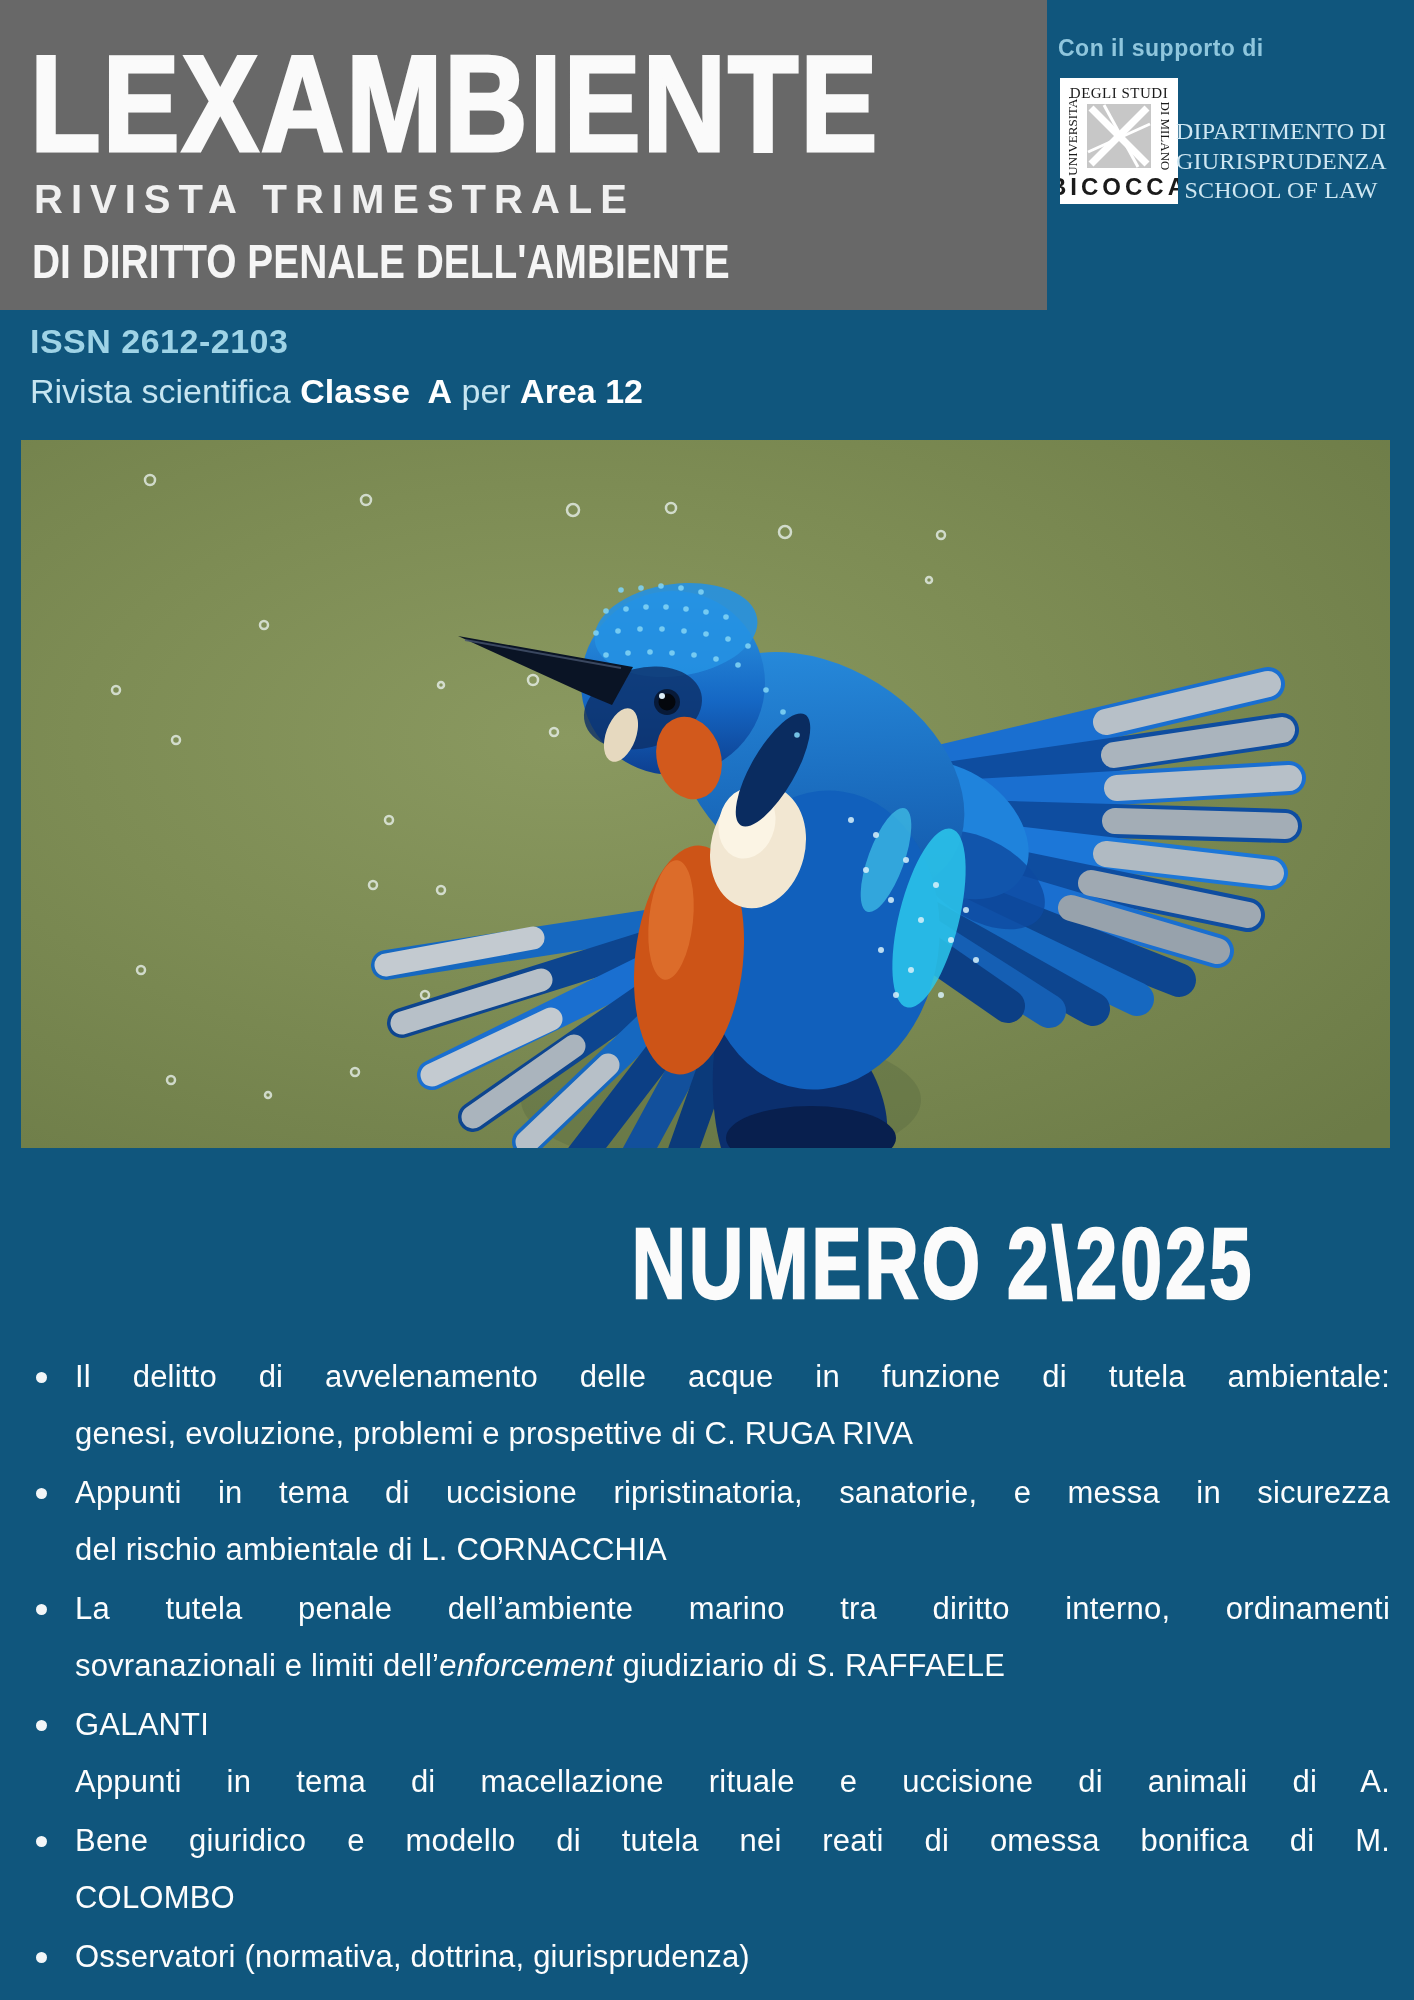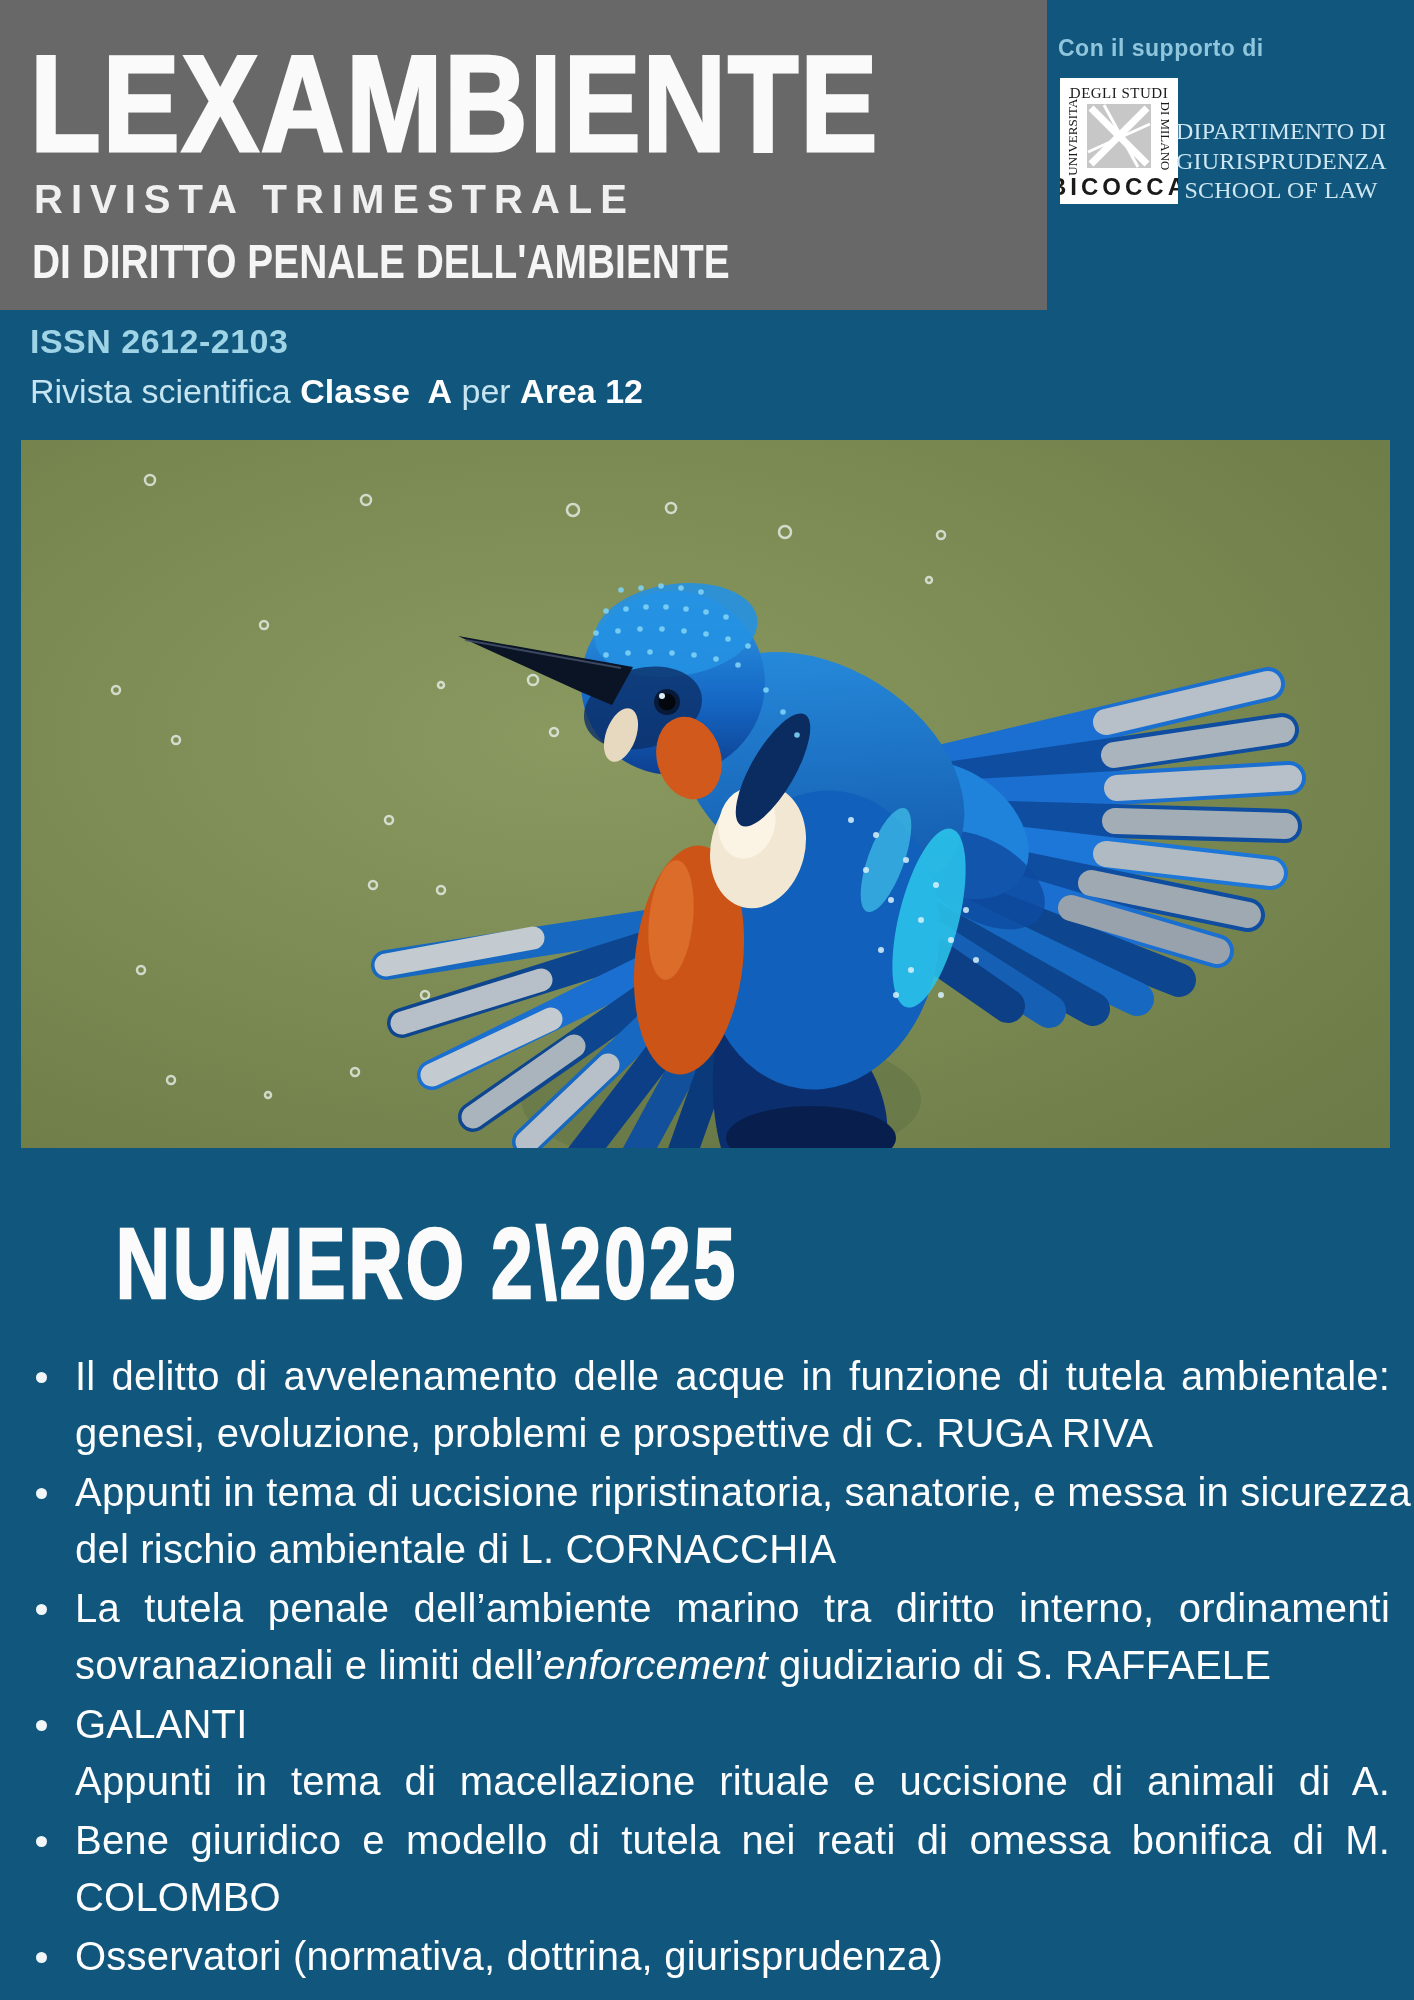--- a/index.html
+++ b/index.html
@@ -57,39 +57,39 @@
     font-size:34px;color:#c6e5f1;font-weight:400;white-space:pre-wrap;
   }
   .issn-line2 b{color:var(--pure-white);font-weight:700;}
   
   .cover-photo{
     position:absolute;left:21px;top:440px;width:1369px;height:708px;
     display:block;
   }
   
   .issue-number-wrap{
-    position:absolute;left:12px;top:1213px;width:1354px;text-align:left;
+    position:absolute;left:4px;top:1213px;width:1354px;text-align:right;
   }
   .issue-number{
     display:inline-block;font-size:100px;line-height:1;font-weight:700;
     color:#fbfbfb;letter-spacing:4px;-webkit-text-stroke:2.5px #fbfbfb;
     transform:scaleX(0.75);transform-origin:center top;white-space:nowrap;
   }
   
   .article-list{
     position:absolute;left:36px;top:1348px;width:1354px;list-style:none;
   }
   .article-item{display:flex;align-items:flex-start;margin:0 0 2px 0;}
   .bullet-dot{
     flex:0 0 11px;width:11px;height:11px;border-radius:50%;
     background:#f3f6f8;margin-top:24px;margin-right:28px;
   }
   .article-text{flex:1;min-width:0;}
   .aline{
-    font-size:40px;line-height:57px;color:#fdfdfd;letter-spacing:.2px;
+    font-size:31px;line-height:57px;color:#fdfdfd;letter-spacing:.2px;
     white-space:nowrap;text-align:left;
   }
   .jline{text-align:justify;text-align-last:justify;}
   .aline .it{font-style:italic;}
 </style>
 </head>
 <body>
 
 <div class="page">
 

